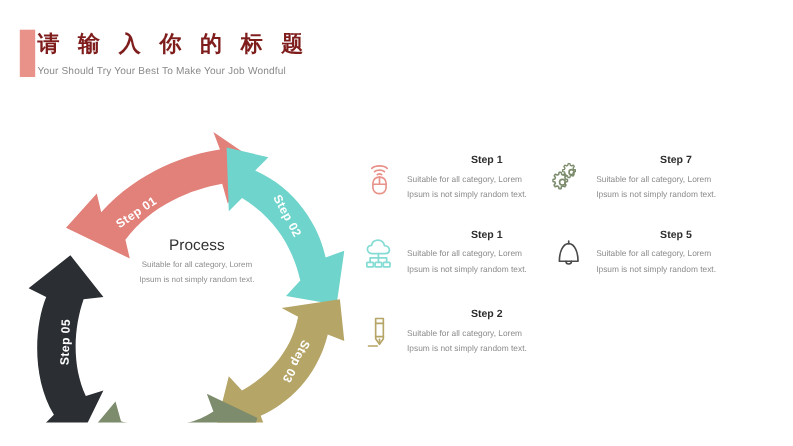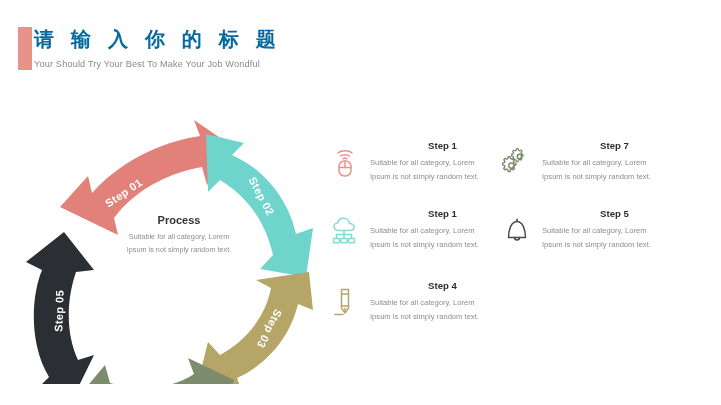--- a/index.html
+++ b/index.html
@@ -33,21 +33,21 @@
     background: #e8928a;
   }
   #page-title {
     position: absolute;
     left: 34px;
     top: 26px;
     font-family: "DejaVu Serif", "Liberation Serif", serif;
     font-size: 20px;
     font-weight: 700;
     letter-spacing: 5px;
-    color: #0369a1;
+    color: #7f1d1d;
     white-space: nowrap;
   }
   #page-subtitle {
     position: absolute;
     left: 34px;
     top: 59px;
     font-size: 9.2px;
     color: #8a8a8a;
     letter-spacing: 0.15px;
     white-space: nowrap;
@@ -75,22 +75,22 @@
   }
 
   #center-text {
     position: absolute;
     left: 92px;
     top: 102px;
     width: 130px;
     text-align: center;
   }
   #center-heading {
-    font-size: 11px;
-    font-weight: 700;
+    font-size: 14px;
+    font-weight: 400;
     color: #333333;
     margin-bottom: 5px;
   }
   .center-line {
     font-size: 7.3px;
     color: #8d8d8d;
     line-height: 1.75;
   }
 
   
@@ -272,21 +272,21 @@
         <g fill="none" stroke="#b5a567" stroke-width="1.5" stroke-linecap="round" stroke-linejoin="round">
           <path d="M11.5 3.5 H18.5 V22 L15 27 L11.5 22 Z"></path>
           <path d="M11.5 8 H18.5"></path>
           <path d="M11.5 20 H18.5"></path>
           <path d="M15 22.5 V26"></path>
           <path d="M5 28.5 H13"></path>
         </g>
       </svg>
     </div>
     <div class="step-body">
-      <div class="step-title">Step 4</div>
+      <div class="step-title">Step 2</div>
       <div class="step-line">Suitable for all category, Lorem</div>
       <div class="step-line">Ipsum is not simply random text.</div>
     </div>
   </div>
 
   <div class="step-item" style="left:172px; top:0px;">
     <div class="step-icon">
       <svg width="30" height="32" viewBox="0 0 30 32">
         <g fill="none" stroke="#7c8c6c" stroke-width="1.5" stroke-linejoin="round">
           <path d="M18.5 5.2 l1.9 -0.9 l1 1.7 l-1.3 1.6 a4.2 4.2 0 0 1 0.5 1.3 l2 0.5 l0 2 l-2 0.5

